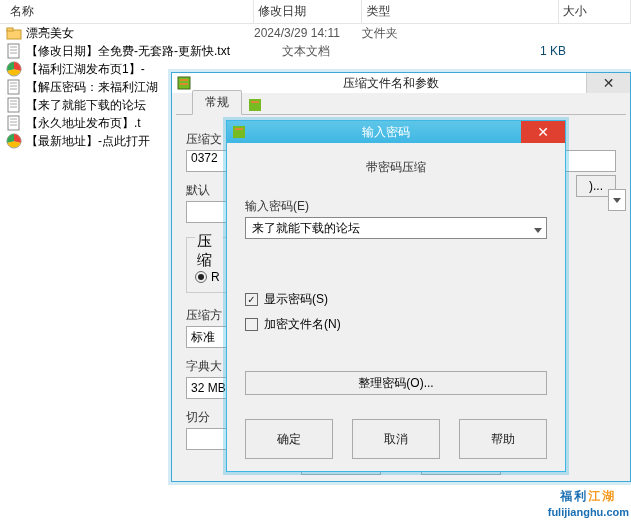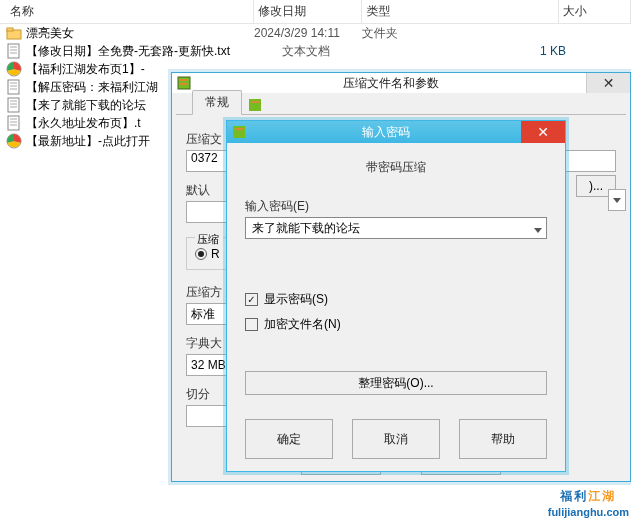--- a/index.html
+++ b/index.html
@@ -232,21 +232,21 @@
         </svg>
     </span>
   </div>
   <div class="dlg1-body">
     <div class="lbl">压缩文</div>
     <div class="textin">0372</div>
     <div class="lbl" style="margin-top:10px;">默认</div>
     <div class="textin" style="width:50px;"></div>
 
     <div class="fieldset">
-      <div style="font-size:11px;margin-top:-14px;background:#f0f0f0;width:28px;padding-left:2px;">压缩</div>
+      <div style="font-size:15px;margin-top:-14px;background:#f0f0f0;width:28px;padding-left:2px;">压缩</div>
       <div class="radio">
         <span class="bullet">
             <span class="dot"></span>
           </span>
         <span>R</span>
       </div>
     </div>
 
     <div class="lbl" style="margin-top:14px;">压缩方</div>
     <div class="select">

